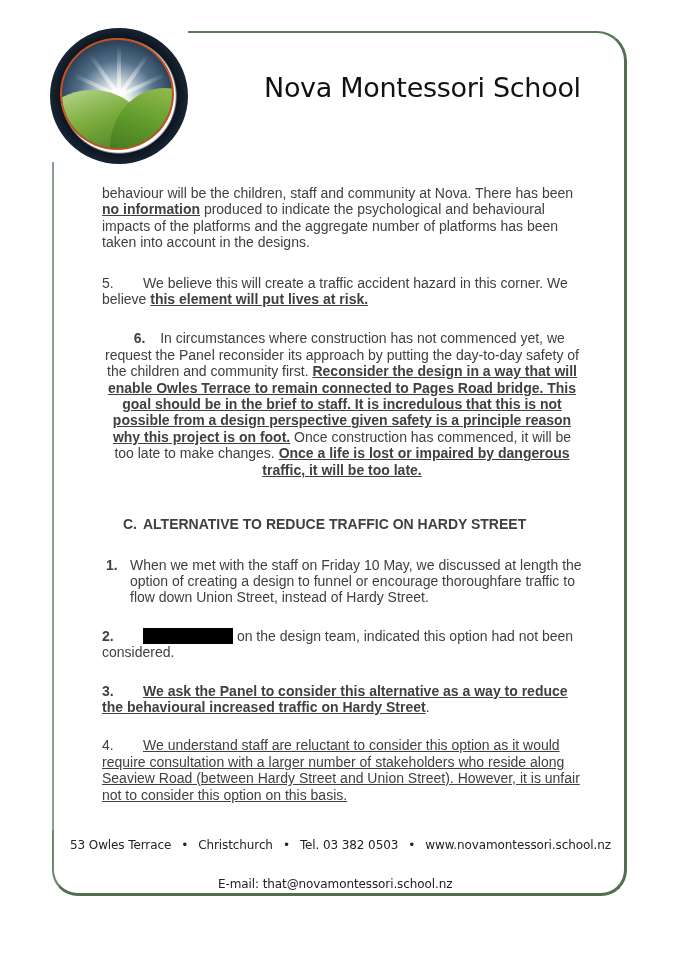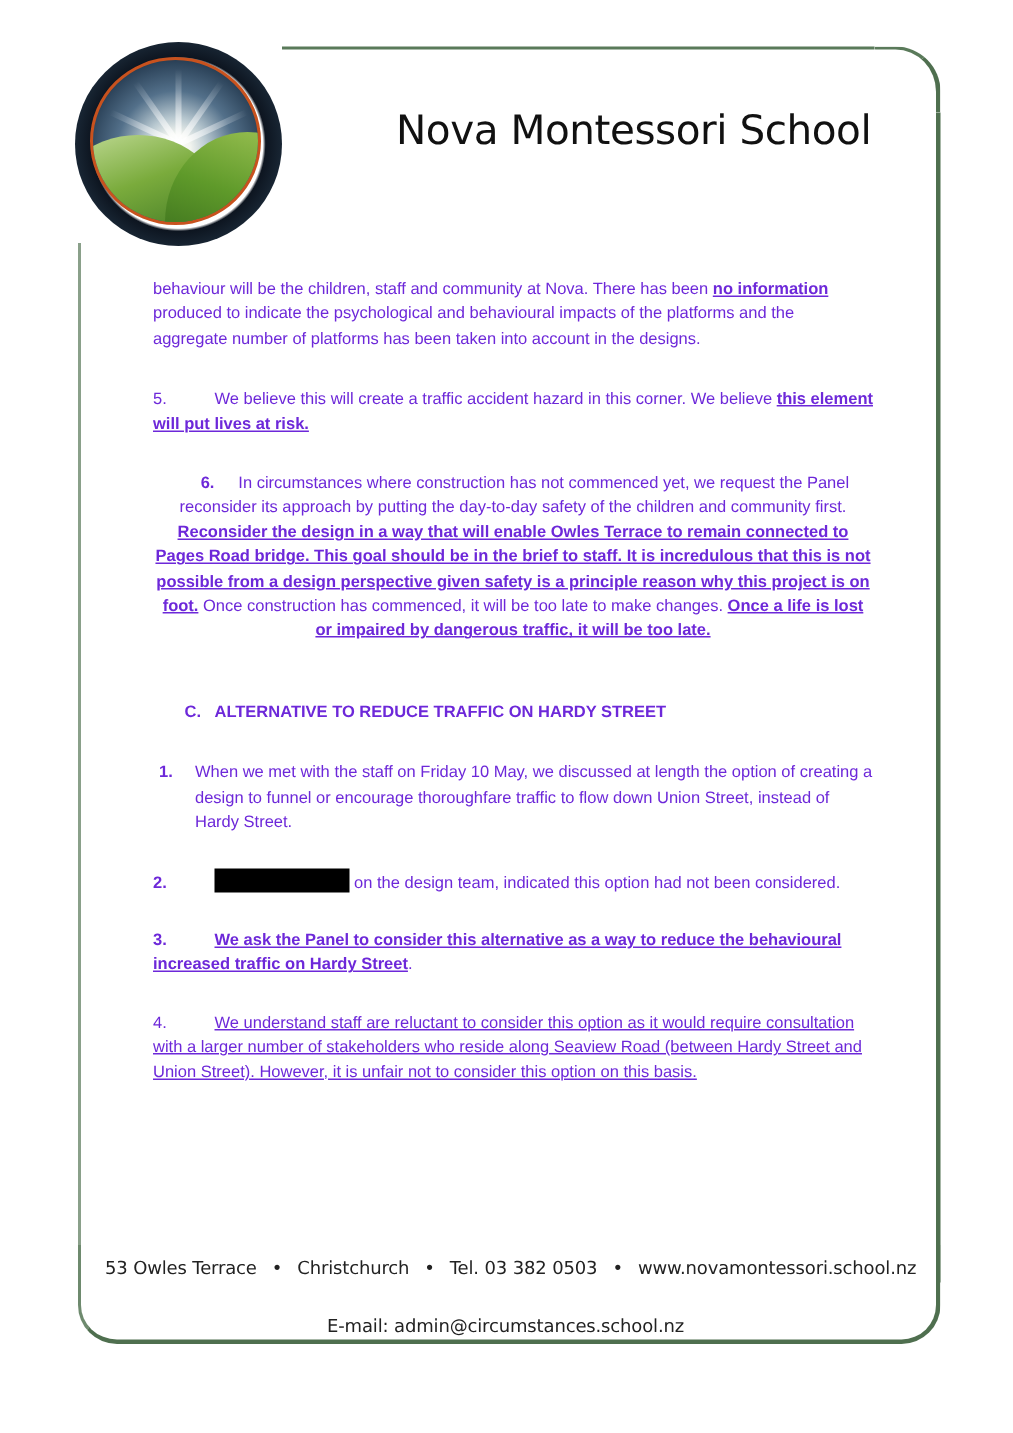--- a/index.html
+++ b/index.html
@@ -129,23 +129,23 @@
       font-weight: normal;
     }
 
     
     .content {
       position: absolute;
       left: 102px;
       top: 185px;
       width: 480px;
       font-family: "Liberation Sans", sans-serif;
-      font-size: 11px;
+      font-size: 14px;
       line-height: 16.4px;
-      color: #6d28d9;
+      color: #404040;
     }
     .content p {
       margin: 0;
     }
     .bu {
       font-weight: bold;
       text-decoration: underline;
     }
     .b { font-weight: bold; }
     .num {
@@ -265,13 +265,13 @@
   </p>
 
   <p class="item-4">
     <span class="num">4.</span><span>We understand staff are reluctant to consider this option as it would require consultation with a larger number of stakeholders who reside along Seaview Road (between Hardy Street and Union Street). However, it is unfair not to consider this option on this basis.</span>
   </p>
 </div>
 
 <div class="footer-line1">
   <span>53 Owles Terrace</span><span class="dot">•</span><span>Christchurch</span><span class="dot">•</span><span>Tel. 03 382 0503</span><span class="dot">•</span><span>www.novamontessori.school.nz</span>
 </div>
-<div class="footer-line2">E-mail: admin@circumstances.school.nz</div>
+<div class="footer-line2">E-mail: that@novamontessori.school.nz</div>
 
 </body></html>

